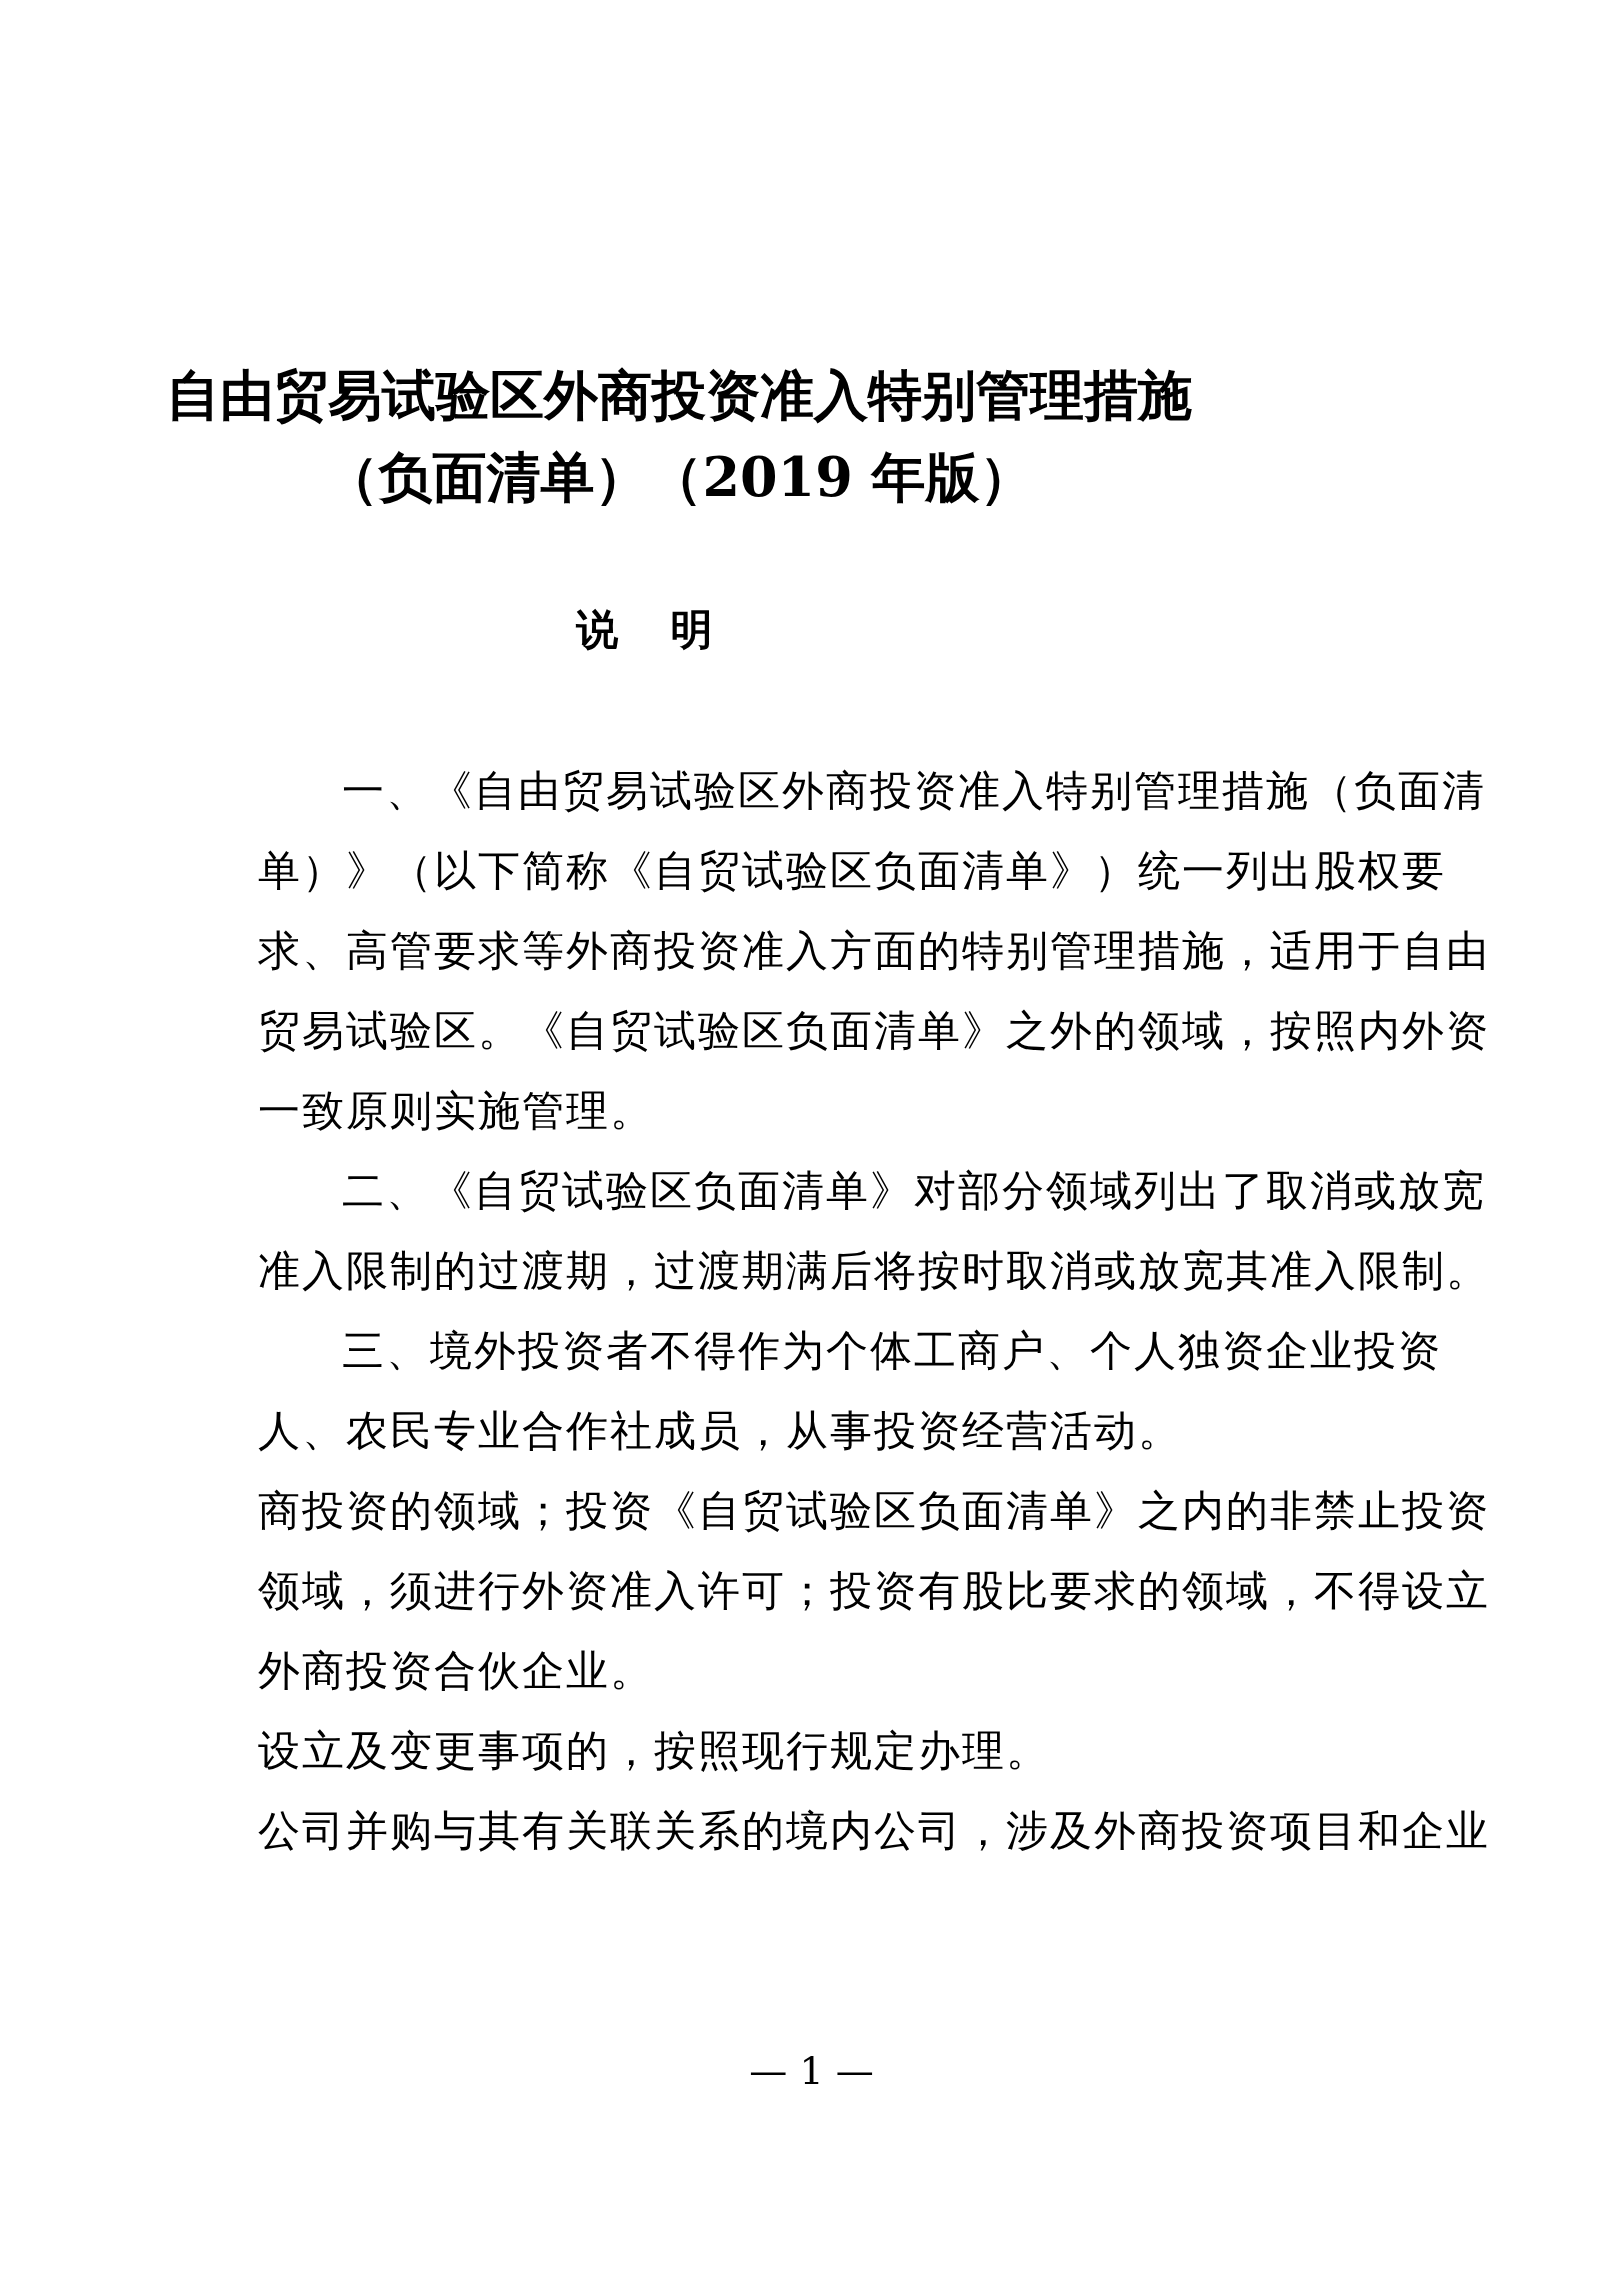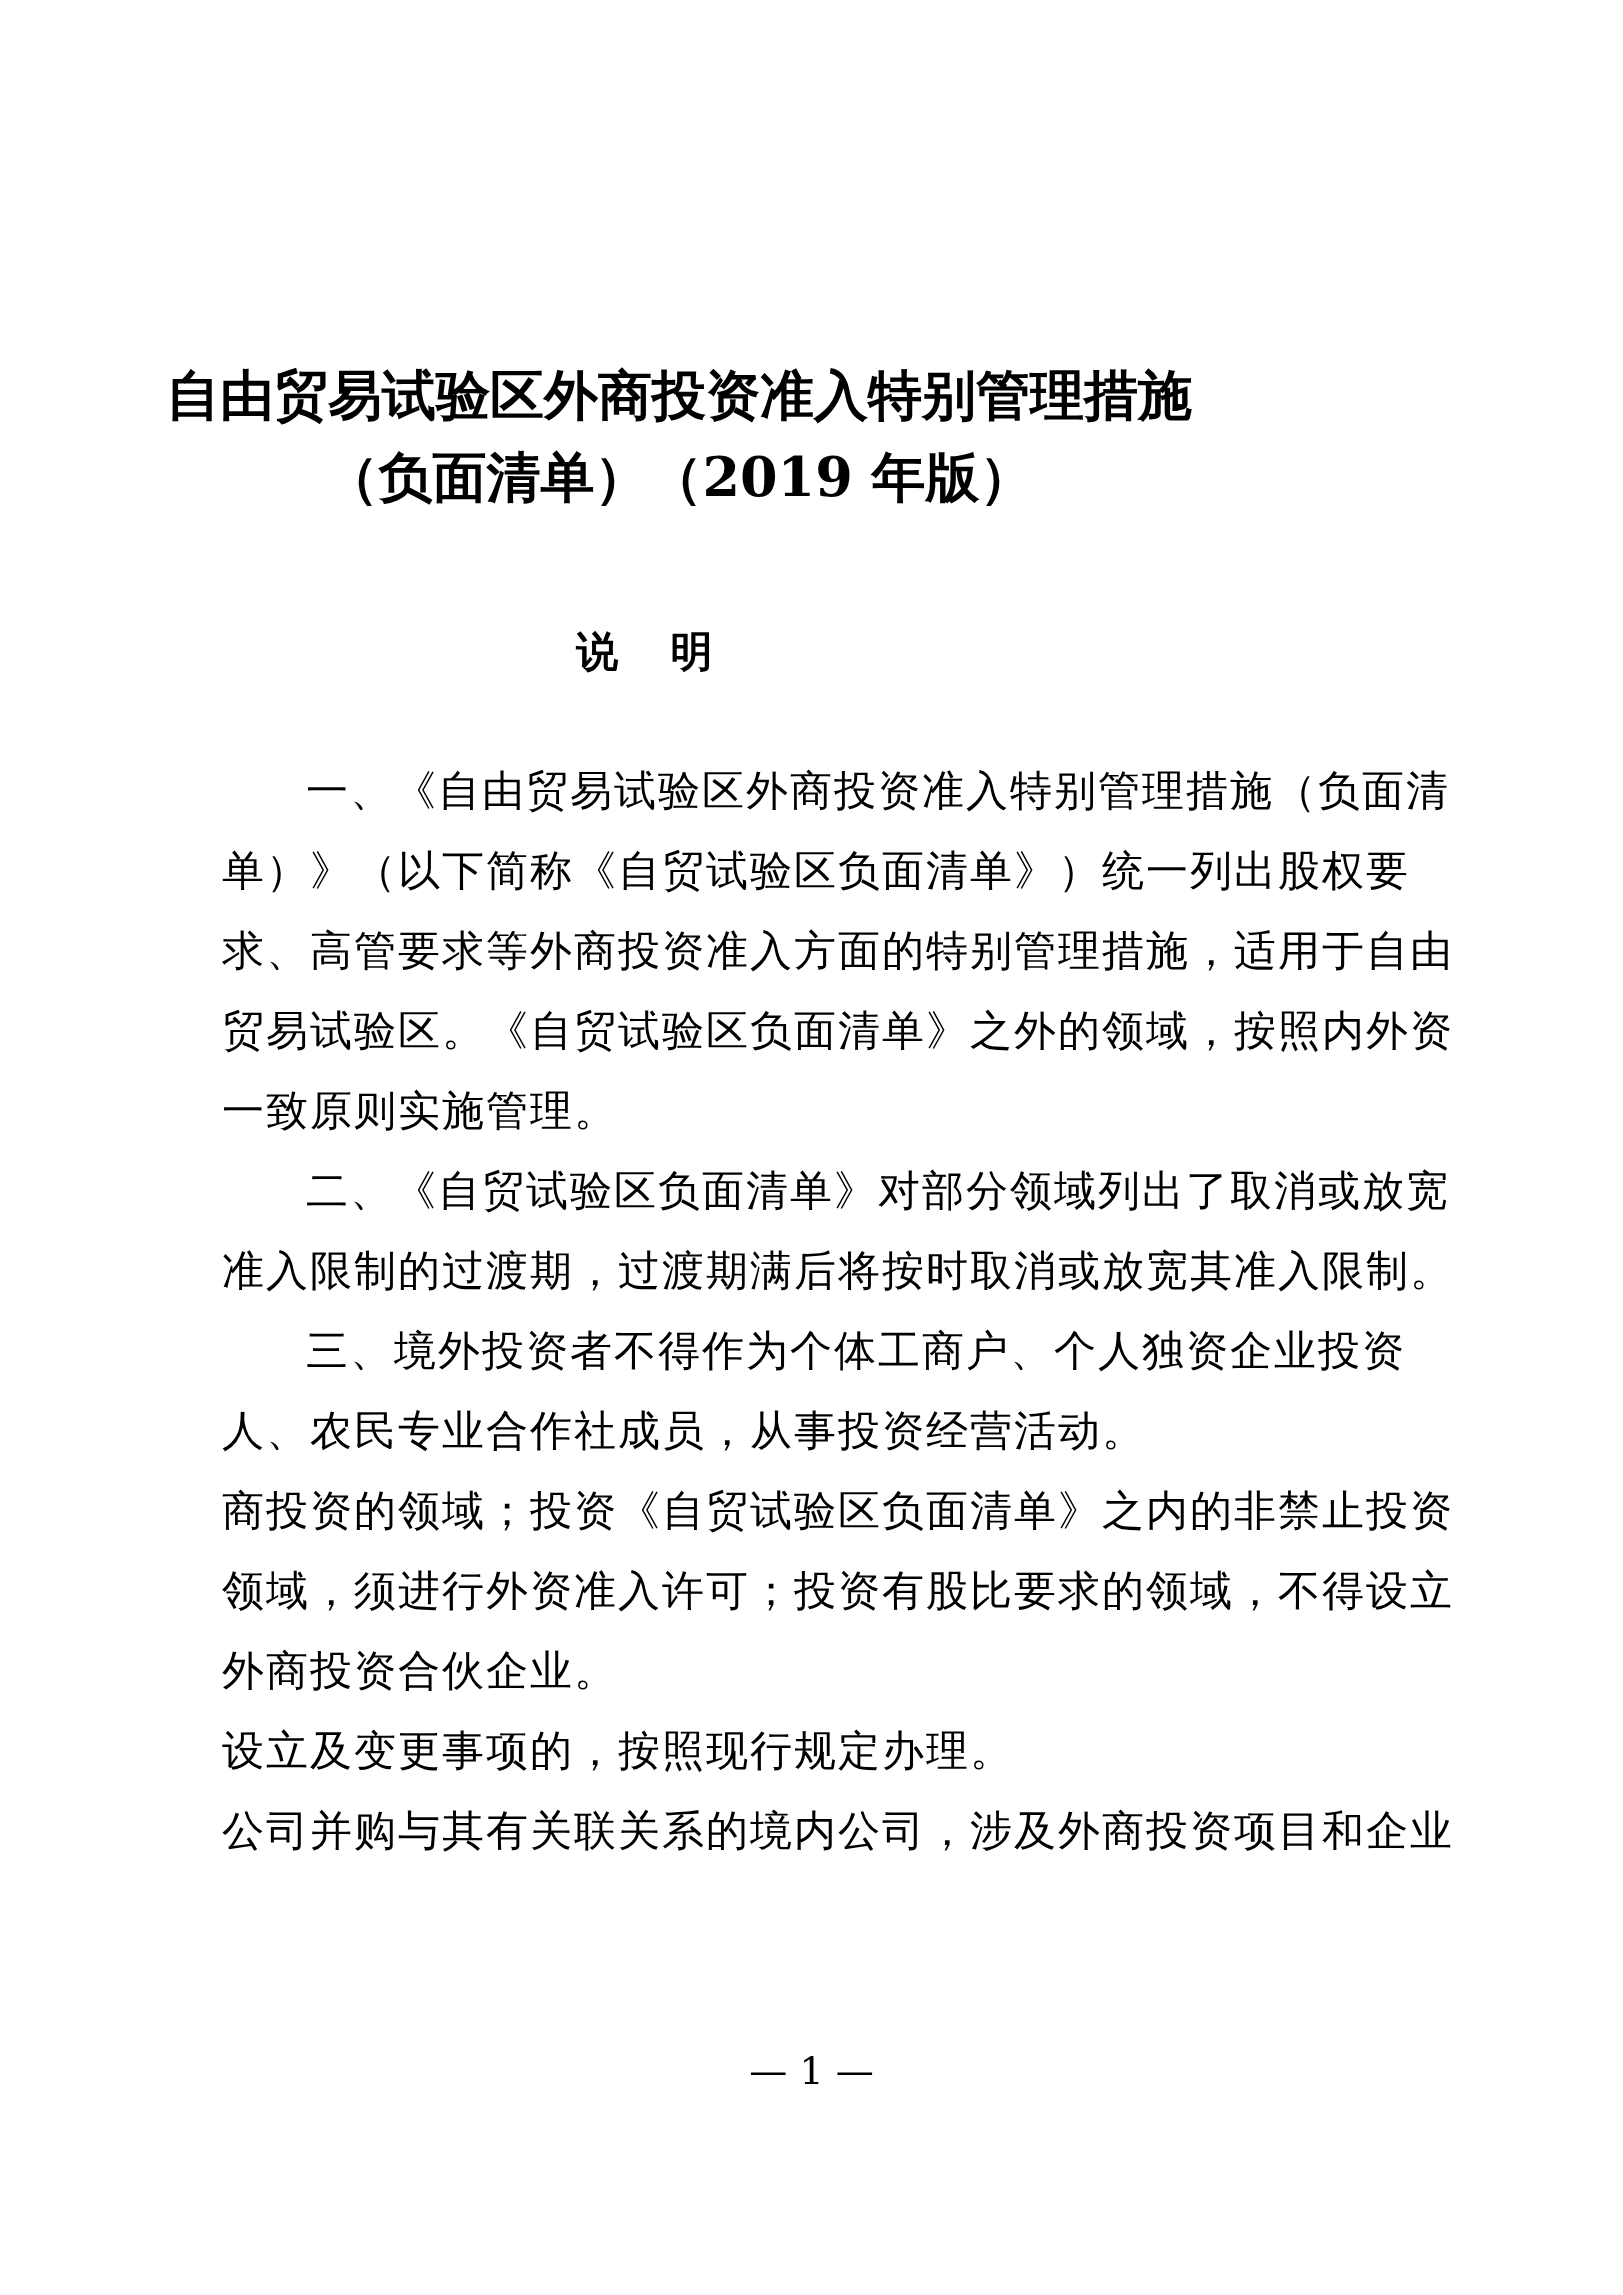--- a/index.html
+++ b/index.html
@@ -25,21 +25,21 @@
     font-size: 54px;
     font-weight: bold;
     line-height: 54px;
     white-space: nowrap;
     font-family: "DejaVu Serif", serif;
   }
   .doc-title.line1 { top: 368px; }
   .doc-title.line2 { top: 450px; }
   .section-heading {
     position: absolute;
-    top: 631px;
+    top: 609px;
     left: 0;
     width: 1294px;
     text-align: center;
     font-size: 42px;
     line-height: 42px;
     font-weight: bold;
     letter-spacing: 5.2px;
     font-family: "DejaVu Sans", sans-serif;
     white-space: nowrap;
   }
@@ -52,20 +52,21 @@
   }
   .para { margin: 0; padding: 0; }
   .line {
     height: 80px;
     line-height: 80px;
     letter-spacing: 2px;
     text-align: justify;
     text-align-last: justify;
     text-justify: inter-character;
     white-space: nowrap;
+    margin-left: 36px;
   }
   .line.first { text-indent: 84px; }
   .line.last {
     text-align: left;
     text-align-last: left;
   }
   .page-footer {
     position: absolute;
     top: 2042px;
     left: 0;

